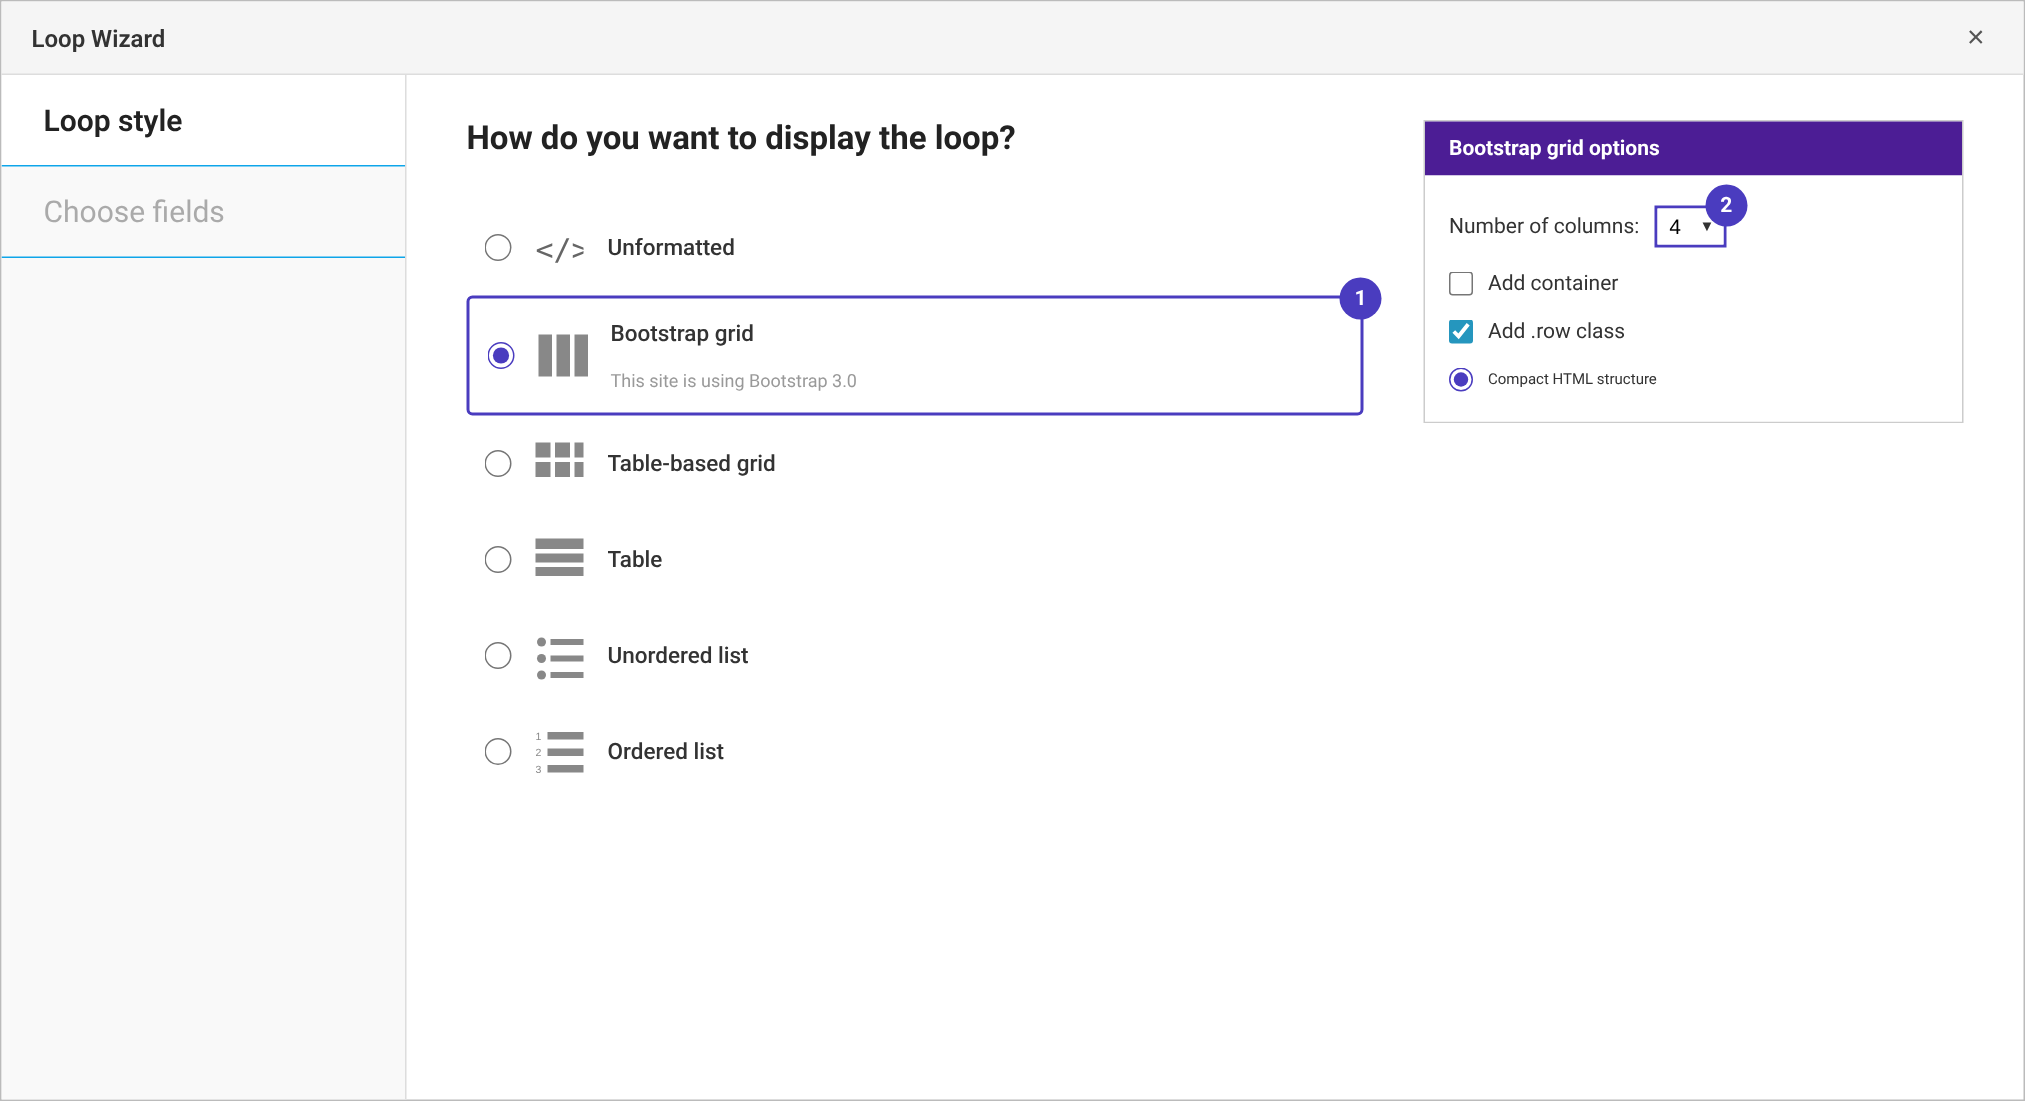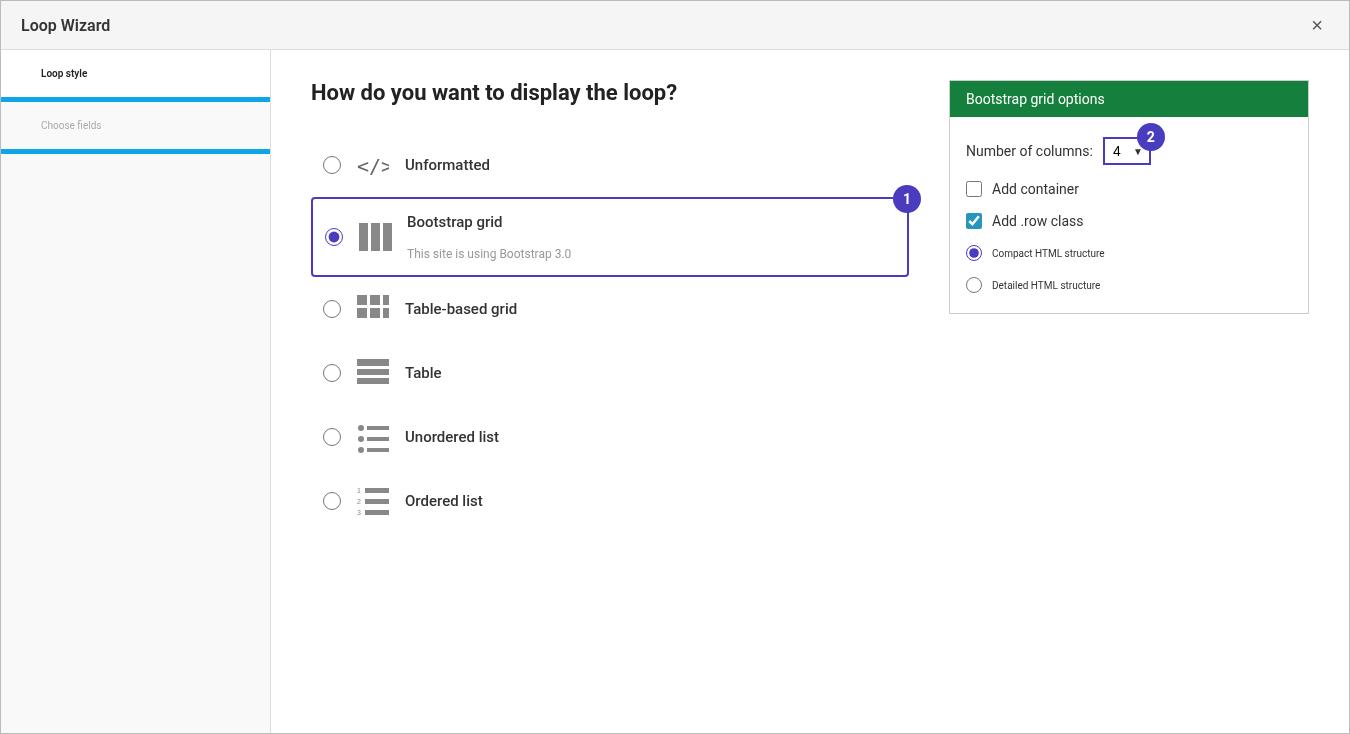--- a/index.html
+++ b/index.html
@@ -51,25 +51,25 @@
       overflow: hidden;
     }
     .sidebar {
       width: 270px;
       background: #f9f9f9;
       border-right: 1px solid #ddd;
       padding: 0;
       flex-shrink: 0;
     }
     .sidebar-item {
-      padding: 18px 40px;
-      font-size: 10px;
-      color: #333;
-      cursor: pointer;
-      border-bottom: 5px solid #0ea5e9;
+      padding: 18px 28px;
+      font-size: 20px;
+      color: #333;
+      cursor: pointer;
+      border-bottom: 1px solid #0ea5e9;
     }
     .sidebar-item.active {
       background: #fff;
       font-weight: 600;
       color: #222;
     }
     .sidebar-item.disabled {
       color: #aaa;
     }
     .main-content {
@@ -154,23 +154,23 @@
     }
     
     .right-panel {
       width: 360px;
       flex-shrink: 0;
     }
     .options-panel {
       border: 1px solid #ccc;
     }
     .options-panel-header {
-      background: #15803d;
+      background: #4c1d95;
       color: white;
-      font-weight: 400;
+      font-weight: 700;
       font-size: 14px;
       padding: 10px 16px;
     }
     .options-panel-body {
       padding: 20px 16px;
       background: #fff;
       display: flex;
       flex-direction: column;
       gap: 16px;
     }
@@ -436,23 +436,19 @@
             <div class="checkbox-row">
               <input type="checkbox" id="add-row-class" checked="" style="accent-color: rgb(37, 150, 190);">
               <label class="checkbox-label" for="add-row-class">Add .row class</label>
             </div>
 
             <div class="radio-row">
               <input type="radio" id="compact-html" name="html-structure" checked="" style="accent-color: rgb(74, 60, 191);">
               <label class="radio-label" for="compact-html">Compact HTML structure</label>
             </div>
 
-            <div class="radio-row">
-              <input type="radio" id="detailed-html" name="html-structure" style="accent-color: rgb(74, 60, 191);">
-              <label class="radio-label" for="detailed-html">Detailed HTML structure</label>
-            </div>
           </div>
         </div>
       </div>
     </div>
   </div>
 
 </div>
 
 </body></html>

